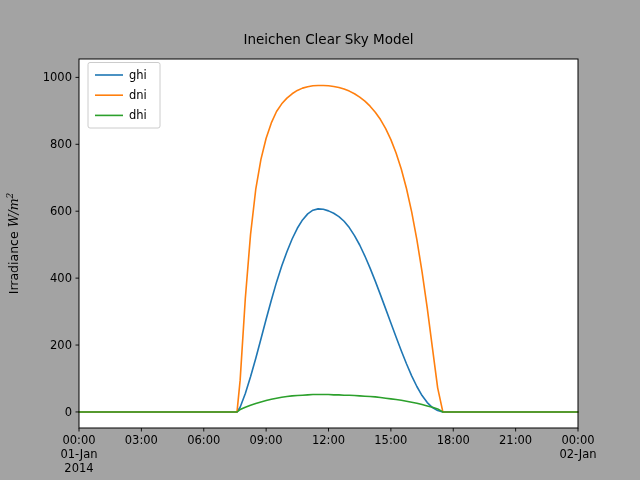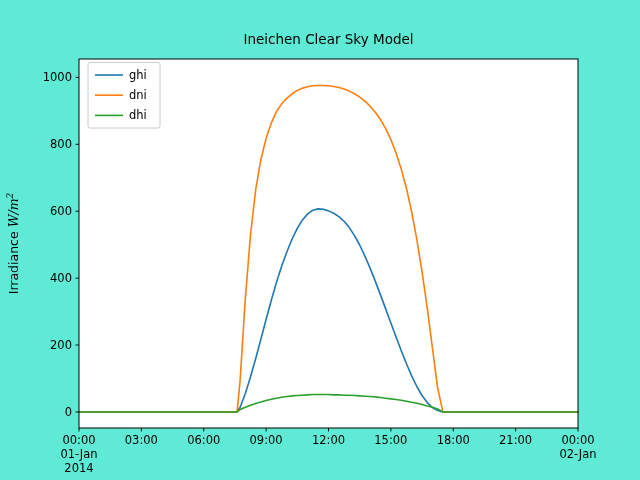--- a/index.html
+++ b/index.html
@@ -10,21 +10,21 @@
   body {
     width: 640px;
     height: 480px;
     overflow: hidden;
     font-family: "DejaVu Sans", sans-serif;
   }
   #figure {
     position: relative;
     width: 640px;
     height: 480px;
-    background: #5eead4;
+    background: #a3a3a3;
   }
   svg.plot {
     position: absolute;
     left: 0;
     top: 0;
     width: 640px;
     height: 480px;
     display: block;
   }
   .axis-line {

